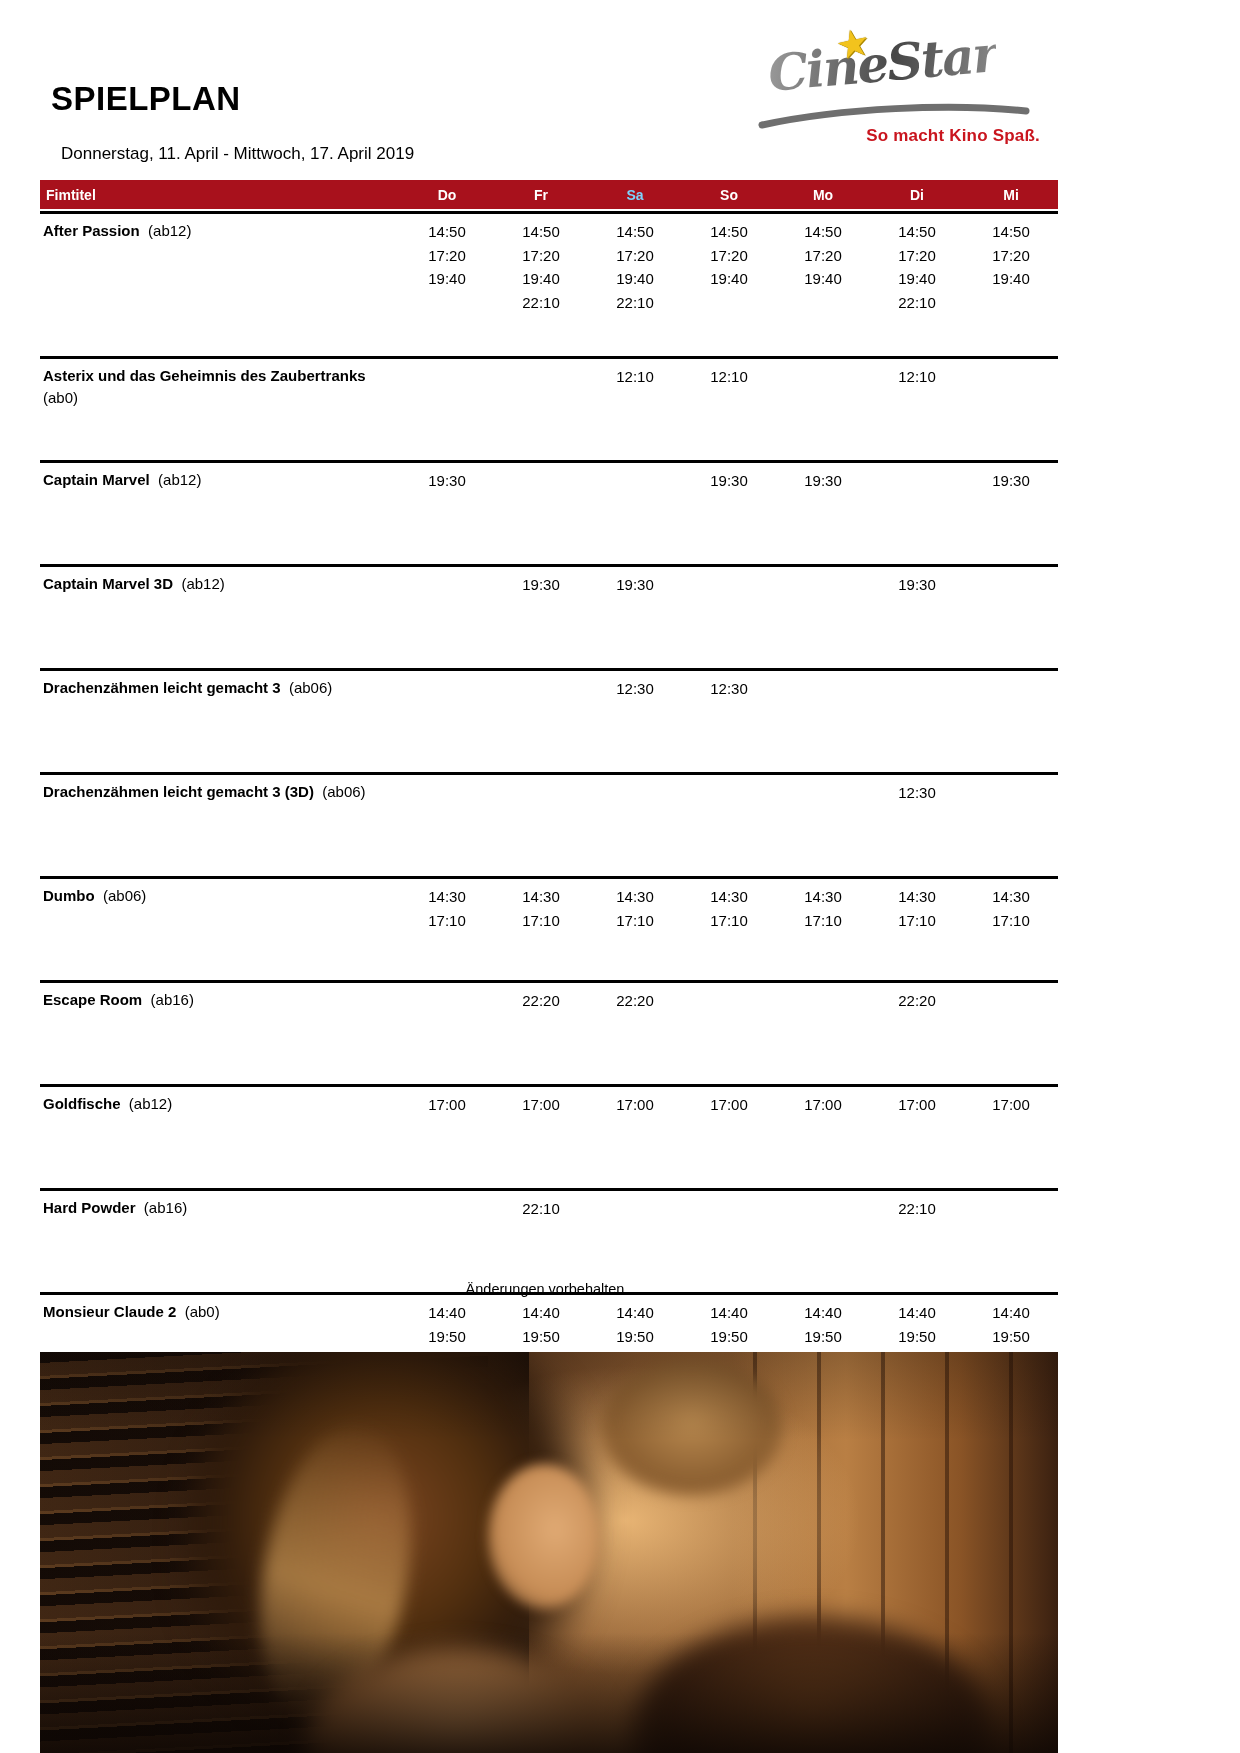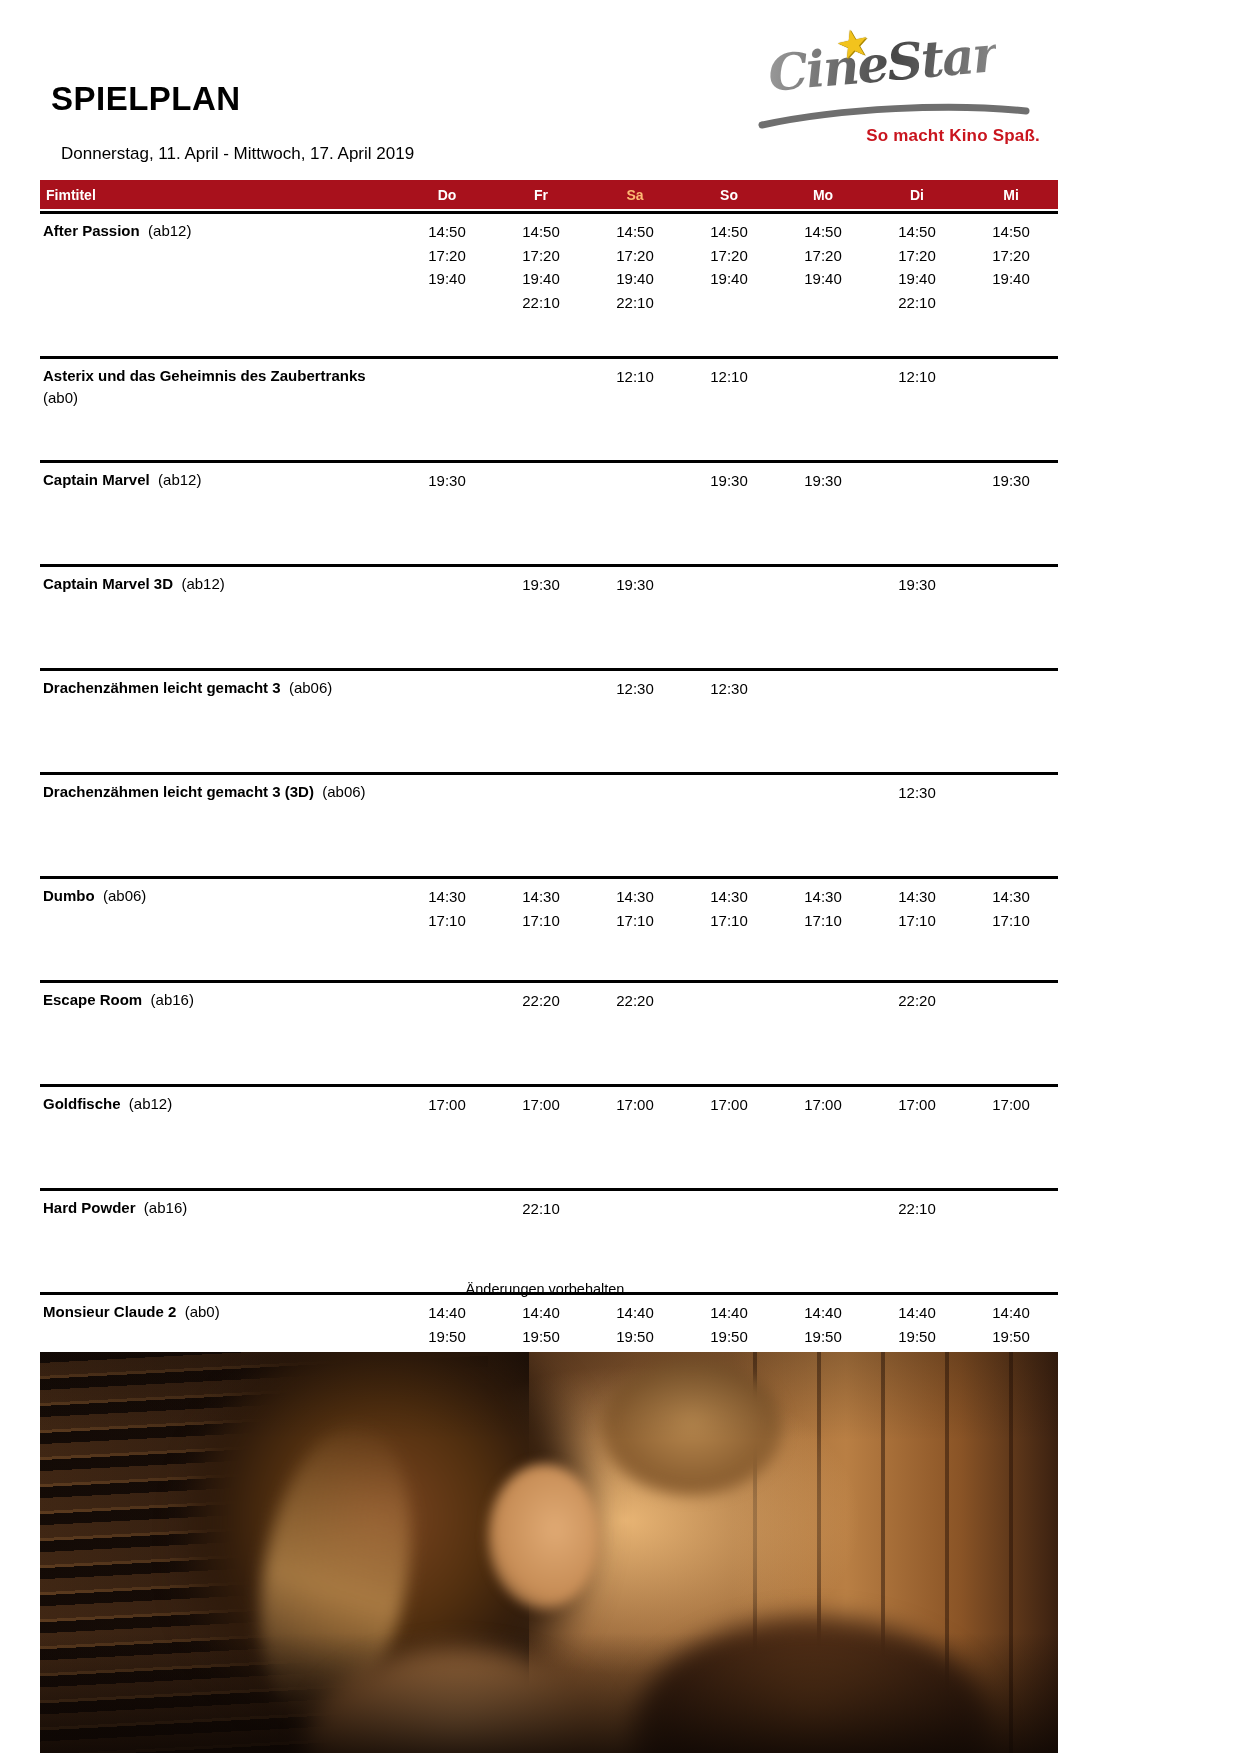--- a/index.html
+++ b/index.html
@@ -111,21 +111,21 @@
         <col class="c-day">
         <col class="c-day">
         <col class="c-day">
         <col class="c-day">
       </colgroup>
     <thead>
         <tr id="head-row" style="background: rgb(168, 17, 28);">
           <th class="col-title" style="color: rgb(255, 255, 255);">Fimtitel</th>
           <th style="color: rgb(255, 255, 255);">Do</th>
           <th style="color: rgb(255, 255, 255);">Fr</th>
-          <th style="color: #fdba74;">Sa</th>
+          <th style="color: #7dd3fc;">Sa</th>
           <th style="color: rgb(255, 255, 255);">So</th>
           <th style="color: rgb(255, 255, 255);">Mo</th>
           <th style="color: rgb(255, 255, 255);">Di</th>
           <th style="color: rgb(255, 255, 255);">Mi</th>
         </tr>
       </thead>
     <tbody id="body-rows">
         <tr>
           <td class="film-cell"><b>After Passion</b><span>&nbsp; (ab12)</span></td>
           <td class="time-cell">

